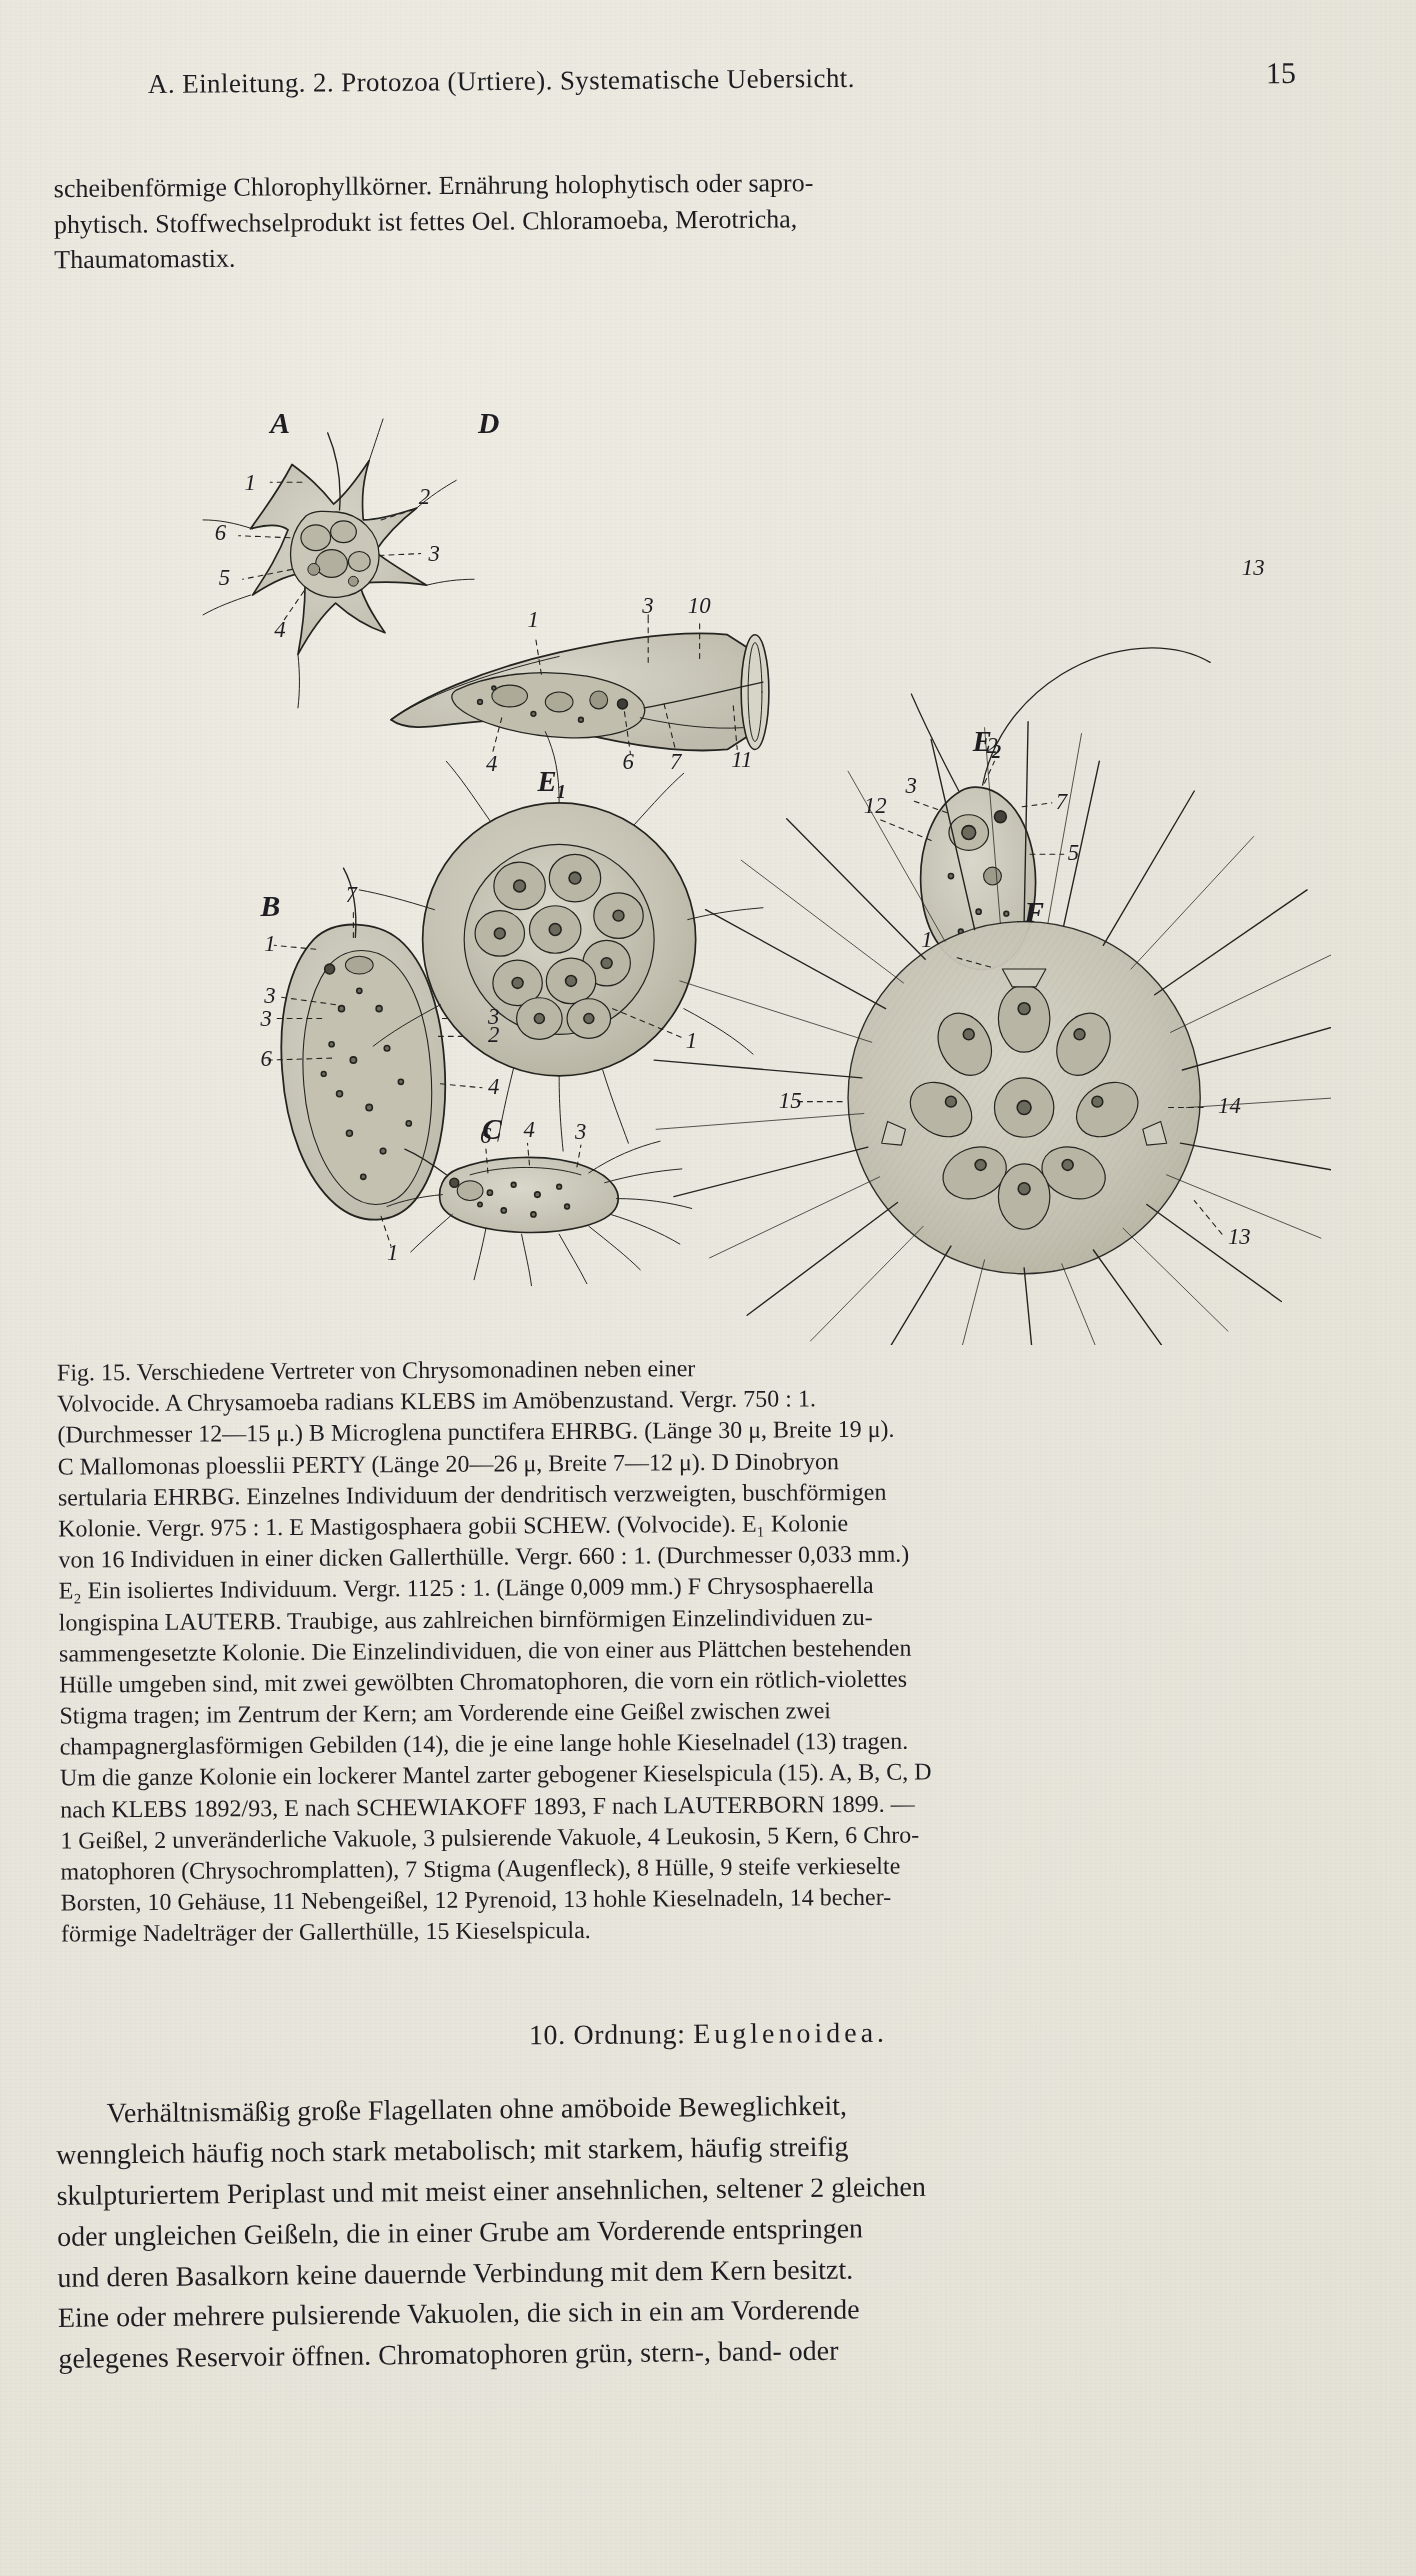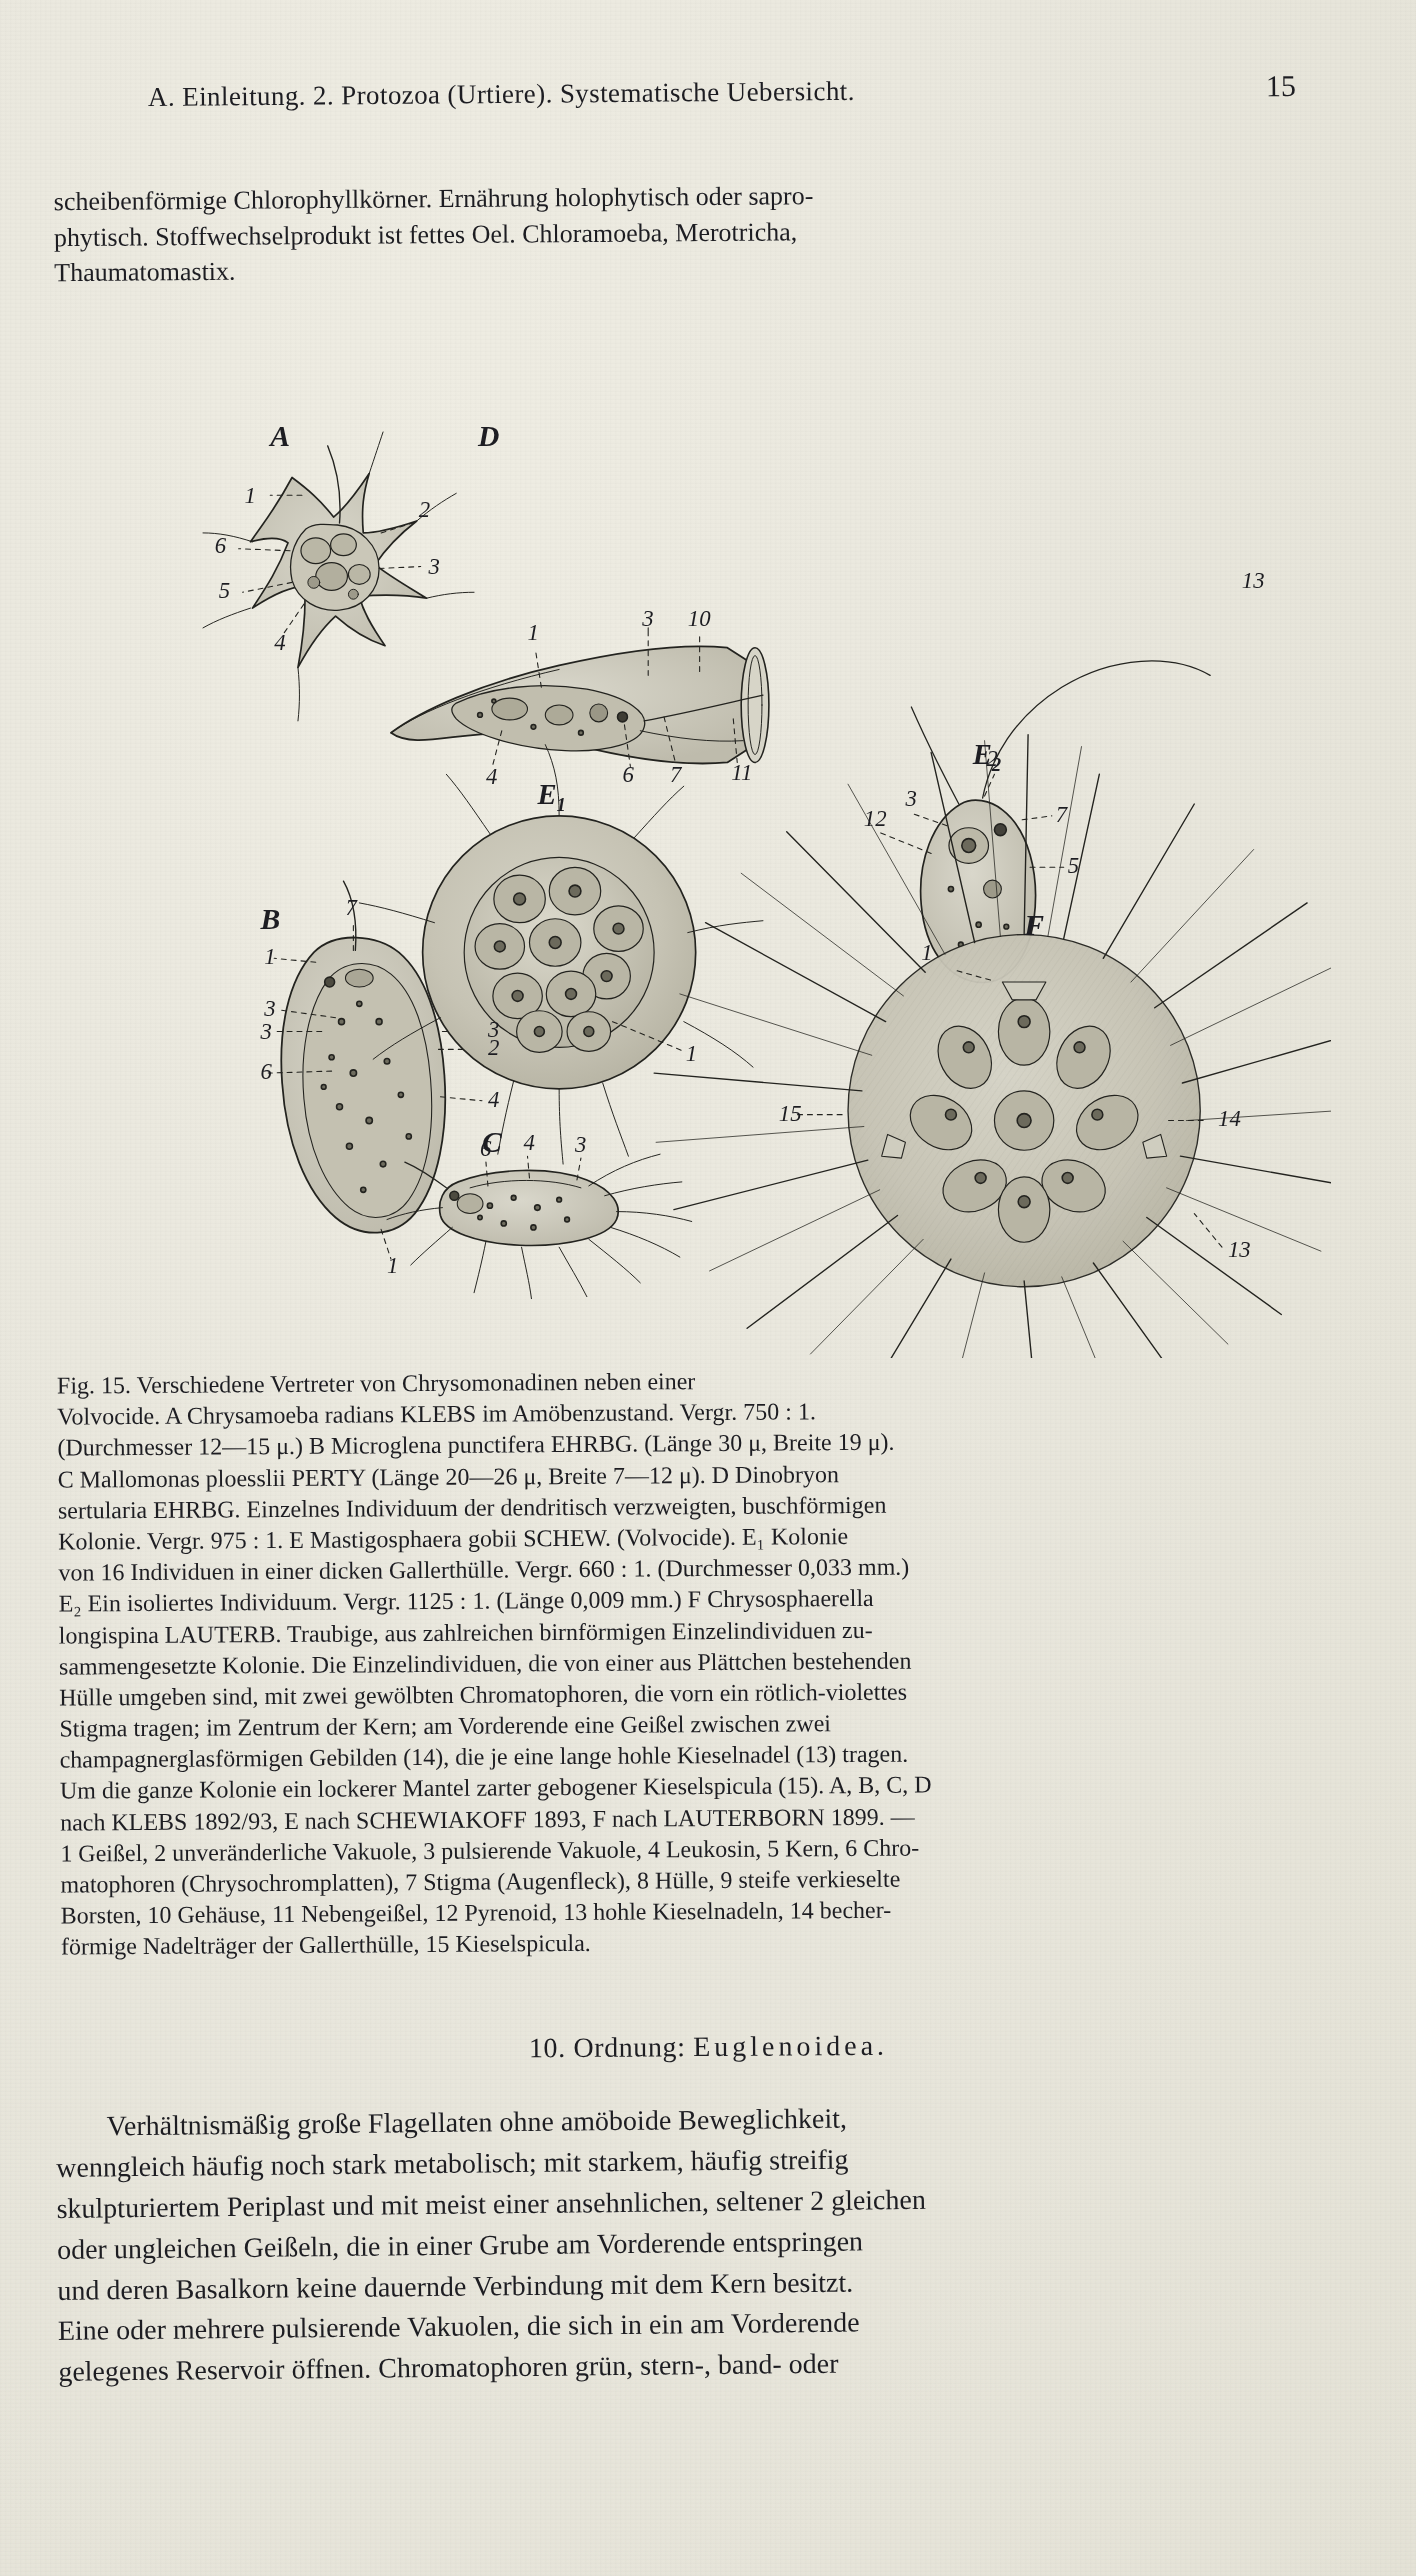--- a/index.html
+++ b/index.html
@@ -17,21 +17,21 @@
     background:
       radial-gradient(ellipse at 30% 20%, #efede3 0%, #e9e7dd 45%, #e4e2d6 100%);
   }
   .paper-noise{
     position:absolute;inset:0;
     background-image:
       repeating-linear-gradient(0deg, rgba(0,0,0,0.012) 0px, rgba(0,0,0,0.012) 1px, rgba(0,0,0,0) 2px, rgba(0,0,0,0) 4px),
       repeating-linear-gradient(90deg, rgba(0,0,0,0.010) 0px, rgba(0,0,0,0.010) 1px, rgba(0,0,0,0) 2px, rgba(0,0,0,0) 5px);
     pointer-events:none;
   }
-  .content{position:absolute;left:0;top:13px;width:1417px;height:2252px;}
+  .content{position:absolute;left:0;top:0;width:1417px;height:2252px;}
 
   
   .runhead{
     position:absolute;left:148px;top:61px;width:1148px;
     display:flex;align-items:baseline;justify-content:space-between;
     transform:rotate(-0.5deg);
   }
   .runhead-title{
     font-size:27px;letter-spacing:0.4px;white-space:nowrap;
   }

